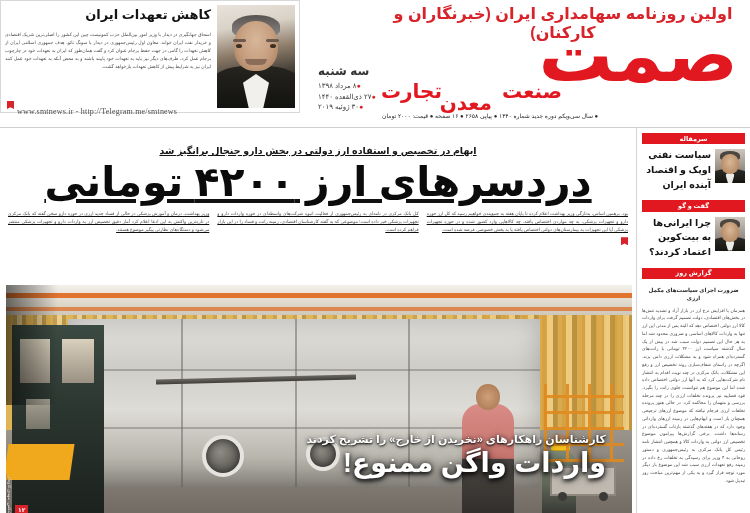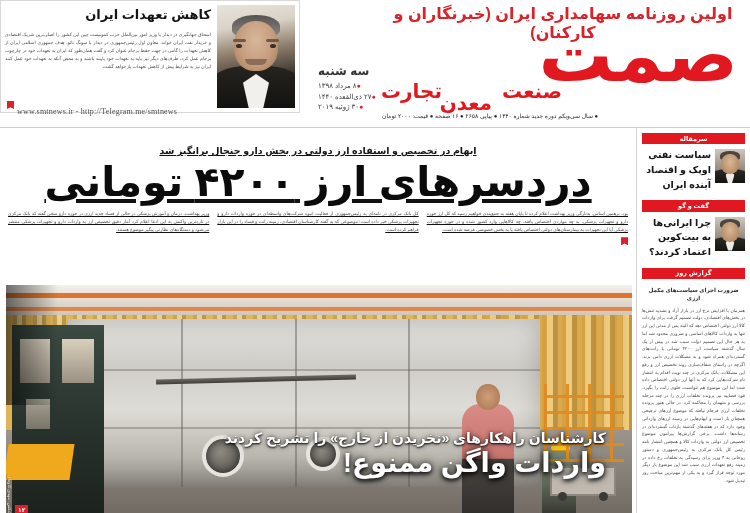--- a/index.html
+++ b/index.html
@@ -150,21 +150,21 @@
   .ph-cart{position:absolute;right:16px;bottom:26px;width:62px;height:26px;background:#bfb9b0;
       border:2px solid #8d877f;}
   .ph-cart .w{position:absolute;bottom:-7px;width:9px;height:9px;border-radius:50%;background:#3c3a36;}
   .ph-yellow{position:absolute;left:0;bottom:42px;width:66px;height:36px;background:#f0a81c;
       transform:skewX(-8deg);}
   .ph-dark{position:absolute;left:0;top:0;width:52px;height:120px;
       background:linear-gradient(90deg,rgba(0,0,0,.55),rgba(0,0,0,0));}
 
   
   .ovl{position:absolute;right:26px;left:150px;bottom:44px;text-align:right;pointer-events:none;}
-  .ovl-kicker{font-size:14px;font-weight:bold;color:#fff;letter-spacing:-.1px;
+  .ovl-kicker{font-size:11px;font-weight:bold;color:#fff;letter-spacing:-.1px;
               text-shadow:0 1px 2px rgba(0,0,0,.95),0 0 5px rgba(0,0,0,.8);}
   .ovl-head{font-size:27px;font-weight:bold;color:#fff;line-height:1.12;letter-spacing:-1px;
             margin-top:2px;text-shadow:0 2px 4px rgba(0,0,0,.95),0 0 8px rgba(0,0,0,.85);}
   .pagebadge{position:absolute;left:9px;bottom:8px;background:#d8232a;color:#fff;font-size:6px;
              font-weight:bold;padding:1px 3px;}
   .vstrip{position:absolute;left:1px;bottom:8px;writing-mode:vertical-rl;font-size:4.6px;
           color:#efefef;opacity:.9;text-shadow:0 1px 2px rgba(0,0,0,.9);}
 </style>
 </head>
 <body>

